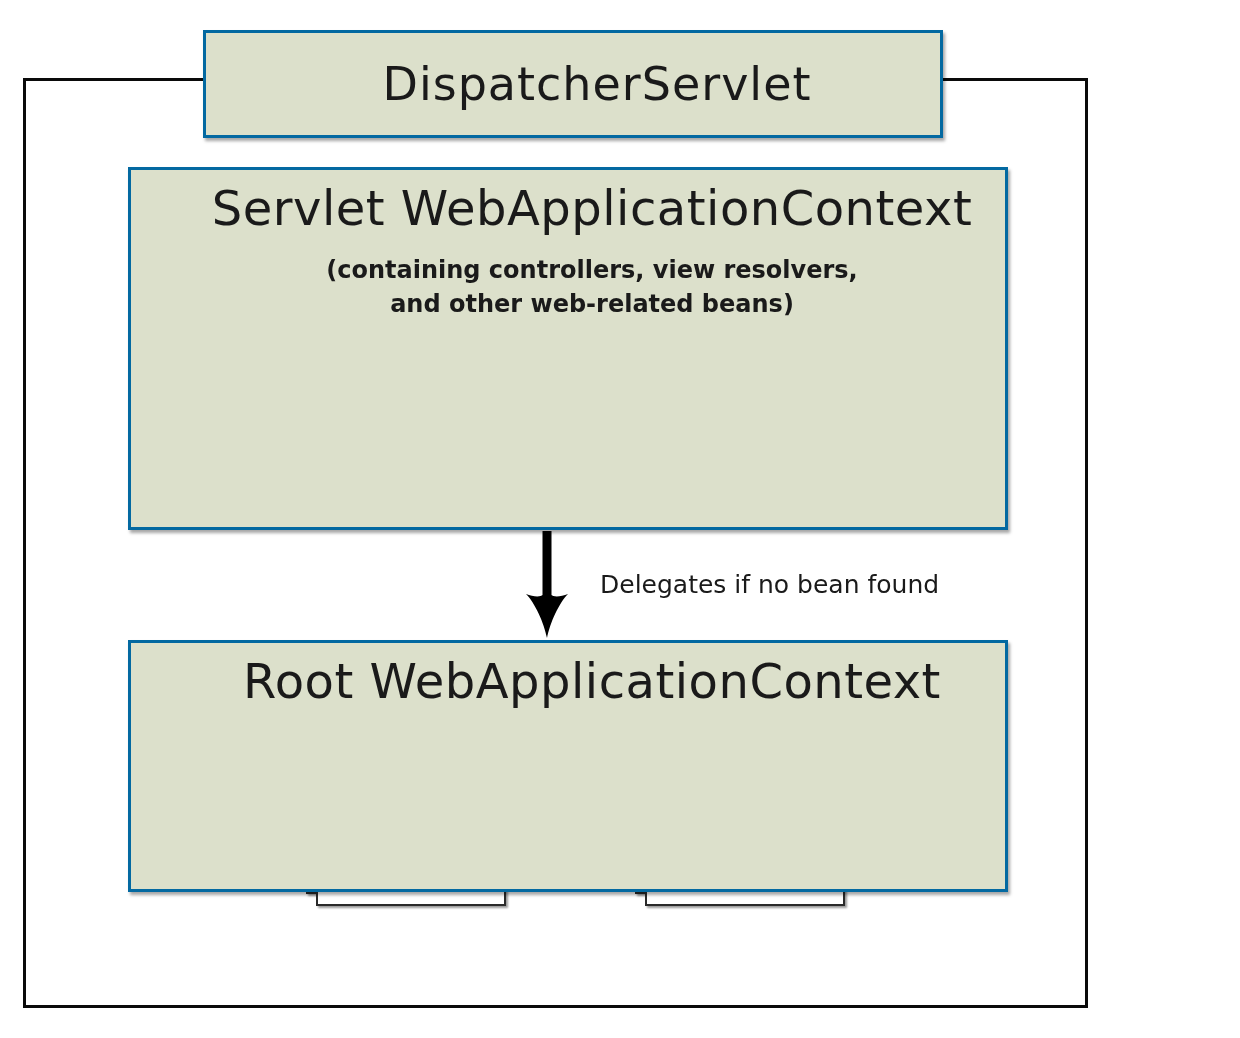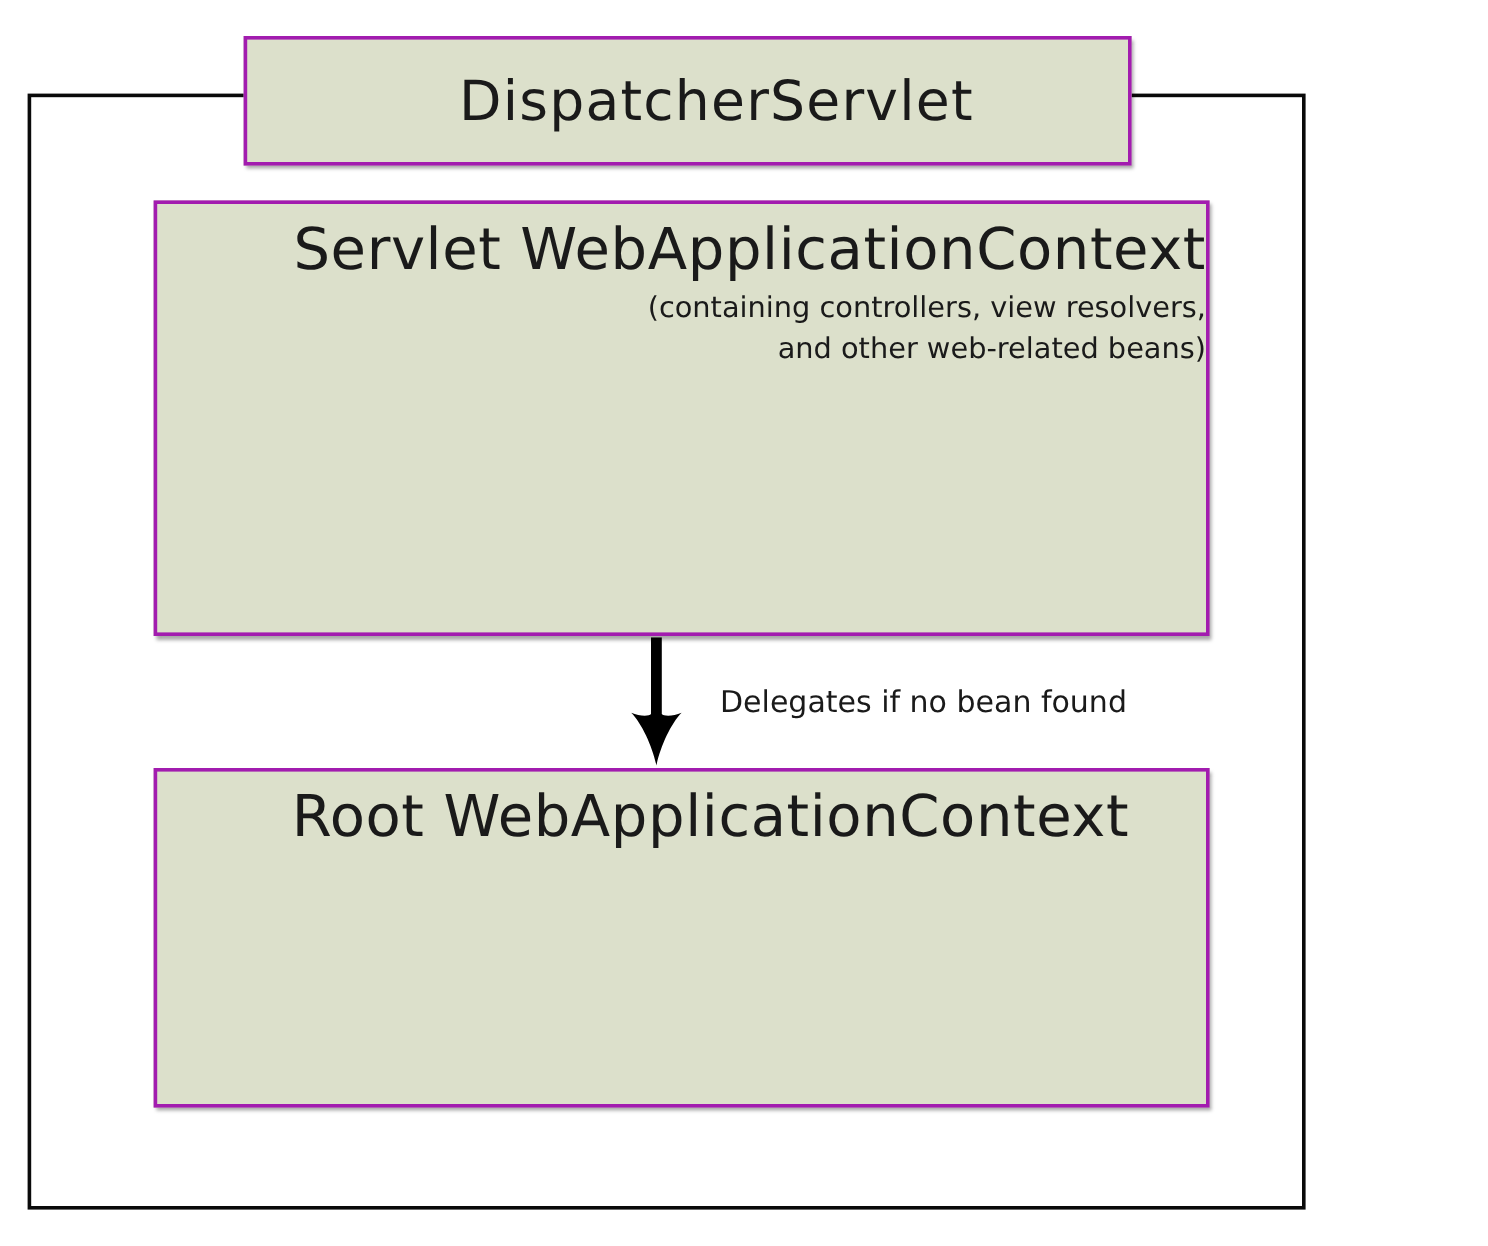--- a/index.html
+++ b/index.html
@@ -24,21 +24,21 @@
     width: 1065px;
     height: 930px;
     border: 3px solid #0a0a0a;
     box-sizing: border-box;
     background: transparent;
   }
   
   .green-box {
     position: absolute;
     background: #dce0cb;
-    border: 3px solid #a21caf;
+    border: 3px solid #0369a1;
     box-sizing: border-box;
     box-shadow: 2px 3px 3px rgba(0,0,0,0.35);
     text-align: center;
     padding-left: 48px;
   }
   .dispatcher-box {
     left: 203px;
     top: 30px;
     width: 740px;
     height: 108px;
@@ -51,39 +51,39 @@
     font-size: 46px;
     line-height: 1;
     letter-spacing: 1px;
   }
   .servlet-box {
     left: 128px;
     top: 167px;
     width: 880px;
     height: 363px;
     z-index: 2;
-    text-align: right;
   }
   .root-box {
     left: 128px;
     top: 640px;
     width: 880px;
-    height: 283px;
+    height: 252px;
     z-index: 2;
   }
   .ctx-title {
     font-size: 48px;
     line-height: 1.1;
     margin-top: 12px;
     letter-spacing: 0.5px;
   }
   .ctx-subtitle {
     font-size: 24px;
     line-height: 34px;
-    margin-top: 4px;
+    margin-top: 18px;
+    font-weight: bold;
   }
   
   .bean-box {
     position: absolute;
     background: #ffffff;
     border: 2px solid #2a2a2a;
     box-sizing: border-box;
     display: flex;
     align-items: center;
     justify-content: center;

